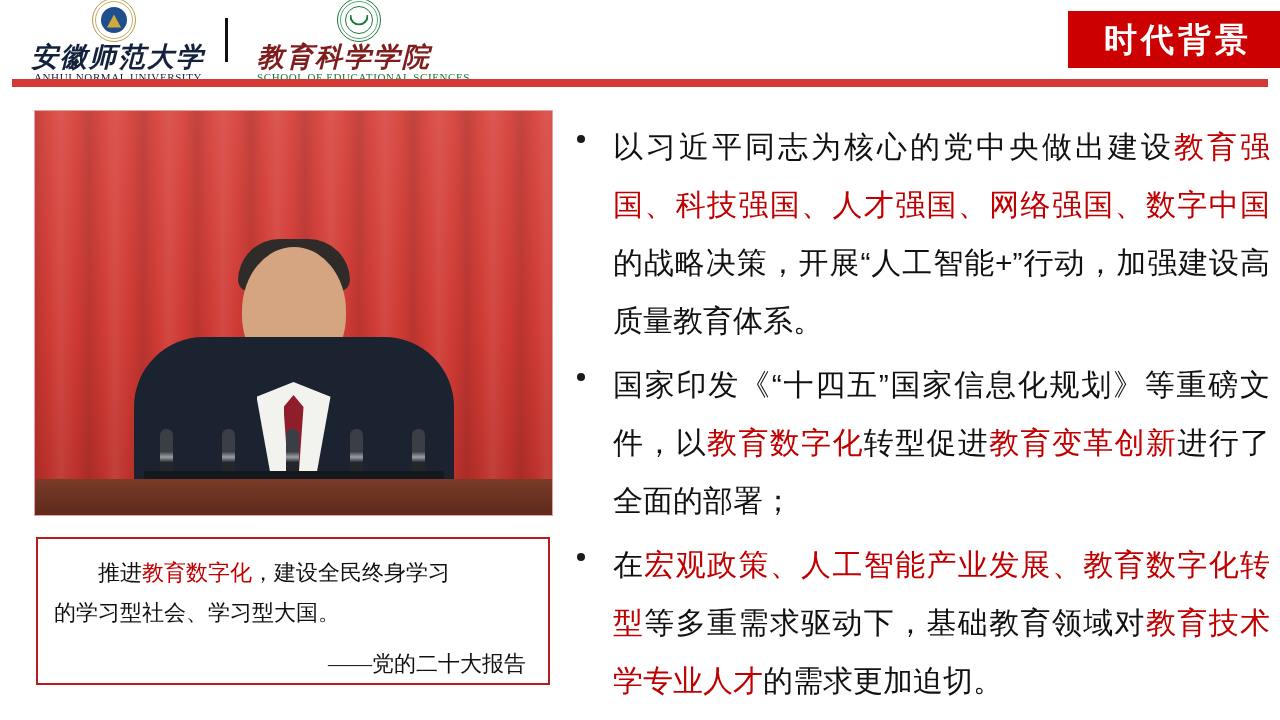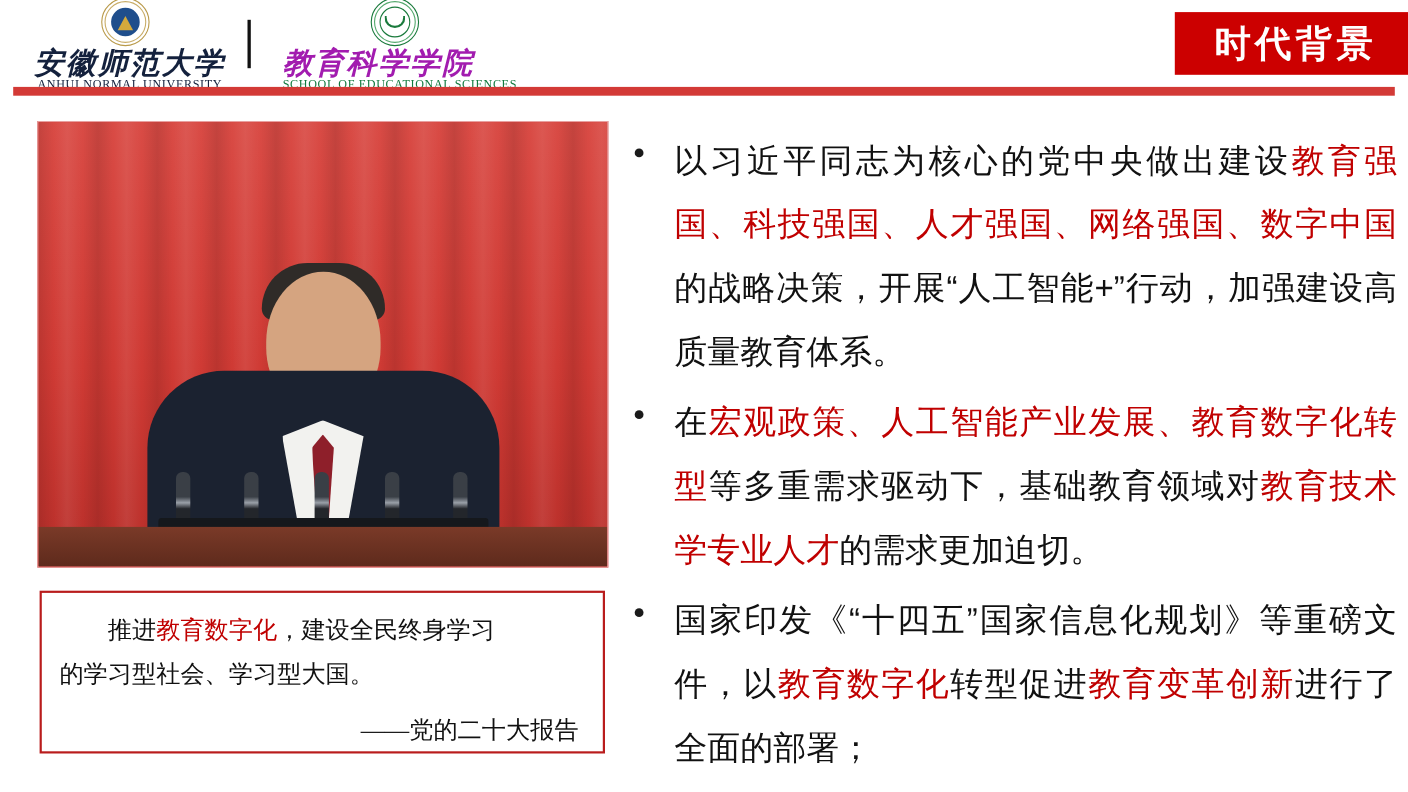--- a/index.html
+++ b/index.html
@@ -123,21 +123,21 @@
     font-family: "Liberation Serif", serif;
     font-size: 11px;
     line-height: 11px;
     letter-spacing: 0.6px;
     text-align: center;
     white-space: nowrap;
     font-variant: small-caps;
   }
   .anu .logo-cn { color: #14213d; }
   .anu .logo-en { color: #14213d; }
-  .ses .logo-cn { color: #a21caf; }
+  .ses .logo-cn { color: #7f1d1d; }
   .ses .logo-en { color: #117a3d; }
 
   .logo-divider {
     width: 3px;
     height: 44px;
     background: #111111;
     margin: 0 20px;
     flex: 0 0 auto;
   }
 
@@ -419,21 +419,21 @@
 
 <div id="bullets">
 
   <div class="bullet">
     <span class="bullet-dot"></span>
     <div class="bullet-text"><span>以习近平同志为核心的党中央做出建设</span><span class="hl">教育强国、科技强国、人才强国、网络强国、数字中国</span><span>的战略决策，开展“人工智能+”行动，加强建设高质量教育体系。</span></div>
   </div>
 
   <div class="bullet">
     <span class="bullet-dot"></span>
-    <div class="bullet-text"><span>在</span><span class="hl">宏观政策、人工智能产业发展、教育数字化转型</span><span>等多重需求驱动下，基础教育领域对</span><span class="hl">教育技术学专业人才</span><span>的需求更加迫切。</span></div>
+    <div class="bullet-text"><span>国家印发《“十四五”国家信息化规划》等重磅文件，以</span><span class="hl">教育数字化</span><span>转型促进</span><span class="hl">教育变革创新</span><span>进行了全面的部署；</span></div>
   </div>
 
   <div class="bullet">
     <span class="bullet-dot"></span>
-    <div class="bullet-text"><span>国家印发《“十四五”国家信息化规划》等重磅文件，以</span><span class="hl">教育数字化</span><span>转型促进</span><span class="hl">教育变革创新</span><span>进行了全面的部署；</span></div>
+    <div class="bullet-text"><span>在</span><span class="hl">宏观政策、人工智能产业发展、教育数字化转型</span><span>等多重需求驱动下，基础教育领域对</span><span class="hl">教育技术学专业人才</span><span>的需求更加迫切。</span></div>
   </div>
 
 </div>
 
 </body></html>

